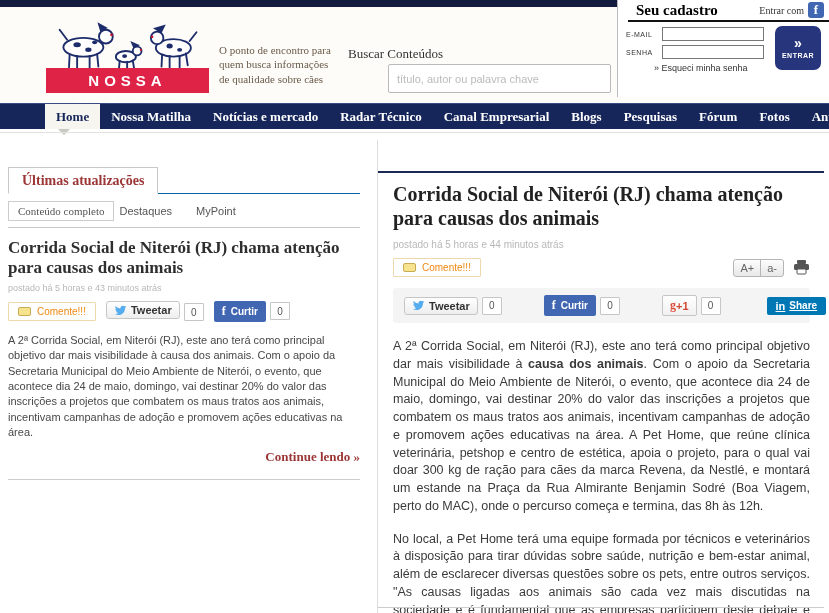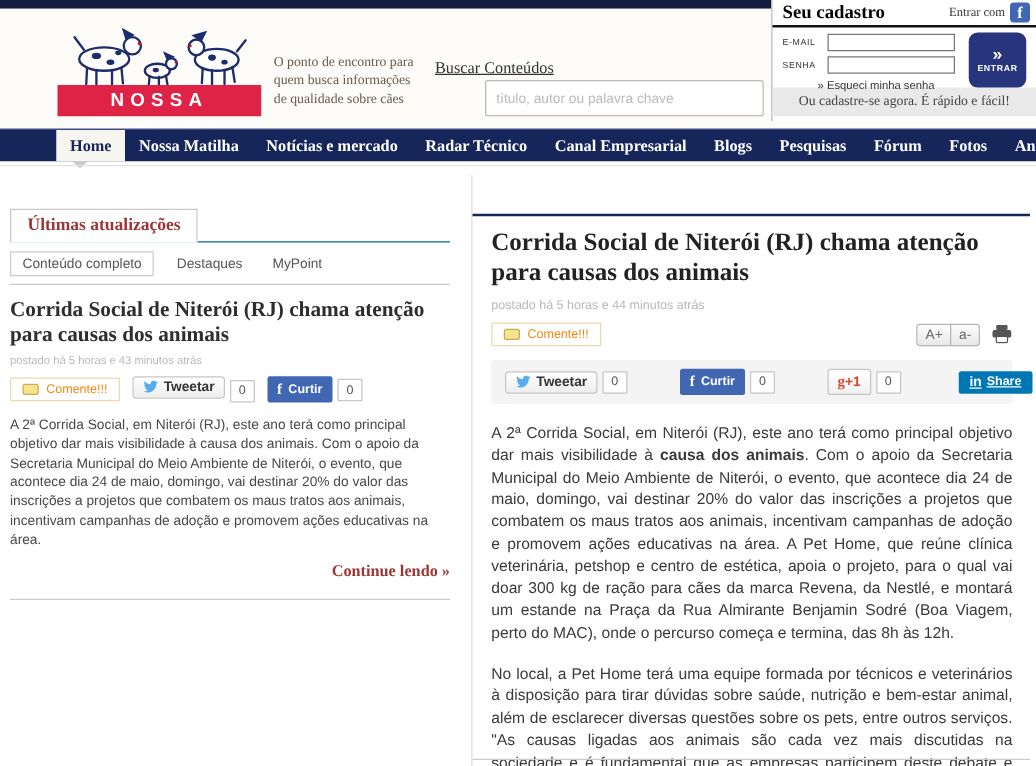--- a/index.html
+++ b/index.html
@@ -9,32 +9,32 @@
   .top-strip { position:absolute; left:0; top:0; width:829px; height:7px; background:#131c3e; }
   .header { position:absolute; left:0; top:7px; width:829px; height:96px; background:#fdfcf8; }
 
   
   .logo-dogs { position:absolute; left:50px; top:14px; }
   .logo-banner { position:absolute; left:46px; top:61px; width:163px; height:25px; background:#df2347;
     color:#fff; font:bold 15px "Liberation Sans", sans-serif; letter-spacing:5px; text-align:center; line-height:25px; }
   .tagline { position:absolute; left:219px; top:36px; width:116px; font:11px/1.3 "Liberation Serif", serif; color:#6a5a4a; }
 
   
-  .search-label { position:absolute; left:348px; top:39px; font:13px "Liberation Serif", serif; color:#333;text-decoration:underline; }
+  .search-label { position:absolute; left:348px; top:39px; font:13px "Liberation Serif", serif; color:#333; }
   .search-row { position:absolute; left:348px; top:57px; display:flex; align-items:center;padding-left:40px; }
   .search-input { width:223px; height:29px; border:1px solid #b9b9b9; border-radius:2px; padding:0 8px;
     font:11px "Liberation Sans", sans-serif; color:#444; }
   .search-input::placeholder { color:#bbb; }
   .search-btn { width:33px; height:29px; margin-left:6px; background:#27357c; border:none; border-radius:5px;
     color:#fff; font:bold 14px "Liberation Sans", sans-serif; cursor:pointer; }
 
   
   .cadastro { position:absolute; left:617px; top:0; width:212px; height:97px; background:#fff; border-left:1px solid #bbb; }
   .cad-head { display:flex; align-items:center; justify-content:space-between; padding:2px 5px 2px 8px;
-    border-bottom:2px solid #111; height:22px; }
+    border-bottom:2px solid #111; height:22px;margin-left:10px; }
   .cad-title { font:bold 15px "Liberation Serif", serif; color:#000; }
   .cad-entrar { display:flex; align-items:center; gap:4px; font:10px "Liberation Serif", serif; color:#333; cursor:pointer; }
   .fb-sq { width:16px; height:16px; background:#4267b2; border-radius:3px; color:#fff; text-align:center;
     font:bold 13px/16px "Liberation Serif", serif; }
   .cad-form { position:relative; padding:5px 0 0 8px; height:48px; }
   .cad-row { display:flex; align-items:center; margin-bottom:4px; }
   .cad-label { width:36px; font:7px "Liberation Sans", sans-serif; color:#333; letter-spacing:.5px; }
   .cad-input { width:102px; height:14px; border:1px solid #777; font:10px "Liberation Sans", sans-serif; padding:0 3px; }
   .cad-forgot { font:9px "Liberation Sans", sans-serif; color:#333; margin-left:28px; cursor:pointer; }
   .entrar-btn { position:absolute; right:8px; top:4px; width:46px; height:44px; background:#27357c; border:none;
@@ -52,21 +52,21 @@
   .content-topline { position:absolute; left:0; top:132px; width:829px; height:1px; background:#e2e2e2; }
 
   
   .leftcol { position:absolute; left:8px; top:166px; width:352px; }
   .tab-row { border-bottom:1px solid #0369a1; }
   .section-tab { display:inline-block; border:1px solid #c9c9c9; border-bottom:1px solid #fff; background:#fff;
     padding:5px 13px 4px; font:bold 14px "Liberation Serif", serif; color:#9c3636; position:relative; top:1px; cursor:pointer; }
   .subtabs { display:flex; align-items:center; padding:7px 0 6px; border-bottom:1px solid #c9c9c9;
     font:11px "Liberation Sans", sans-serif; color:#555; }
   .subtab { cursor:pointer; margin-right:24px; }
-  .subtab.active { border:1px solid #ccc; padding:3px 9px; color:#555; margin-right:18px; }
+  .subtab.active { border:1px solid #ccc; padding:3px 9px; color:#555; margin-right:5px;font-family:Liberation Serif, serif; }
   .l-title { margin-top:10px; font:bold 17px/1.2 "Liberation Serif", serif; color:#2e2e2e; }
   .posted { margin-top:4px; font:9px "Liberation Sans", sans-serif; color:#b8b8b8; }
   .l-social { display:flex; align-items:center; gap:10px; margin-top:8px; }
   .l-excerpt { margin-top:11px; font:11px/1.4 "Liberation Sans", sans-serif; color:#484848; }
   .continue { margin-top:8px; text-align:right; font:bold 13px "Liberation Serif", serif; color:#9c3636; cursor:pointer; }
   .l-rule { margin-top:14px; border-top:1px solid #ccc; }
 
   
   .comment-btn { display:inline-flex; align-items:center; gap:6px; border:1px solid #eed9ae; background:#fff;
     padding:3px 9px; font:10px "Liberation Sans", sans-serif; color:#ef8913; cursor:pointer; border-radius:1px; }
@@ -166,21 +166,20 @@
     <div class="cad-row">
       <span class="cad-label">SENHA</span>
       <input class="cad-input" type="password" style="">
     </div>
     <div class="cad-forgot">» Esqueci minha senha</div>
     <button class="entrar-btn">
       <span class="arr">»</span>
       <span class="lbl">ENTRAR</span>
     </button>
   </div>
-  <div class="cad-foot">Ou cadastre-se agora. É rápido e fácil!</div>
 </div>
 
 <nav class="nav">
   <span class="nav-item active">Home</span>
   <span class="nav-item">Nossa Matilha</span>
   <span class="nav-item">Notícias e mercado</span>
   <span class="nav-item">Radar Técnico</span>
   <span class="nav-item">Canal Empresarial</span>
   <span class="nav-item">Blogs</span>
   <span class="nav-item">Pesquisas</span>

